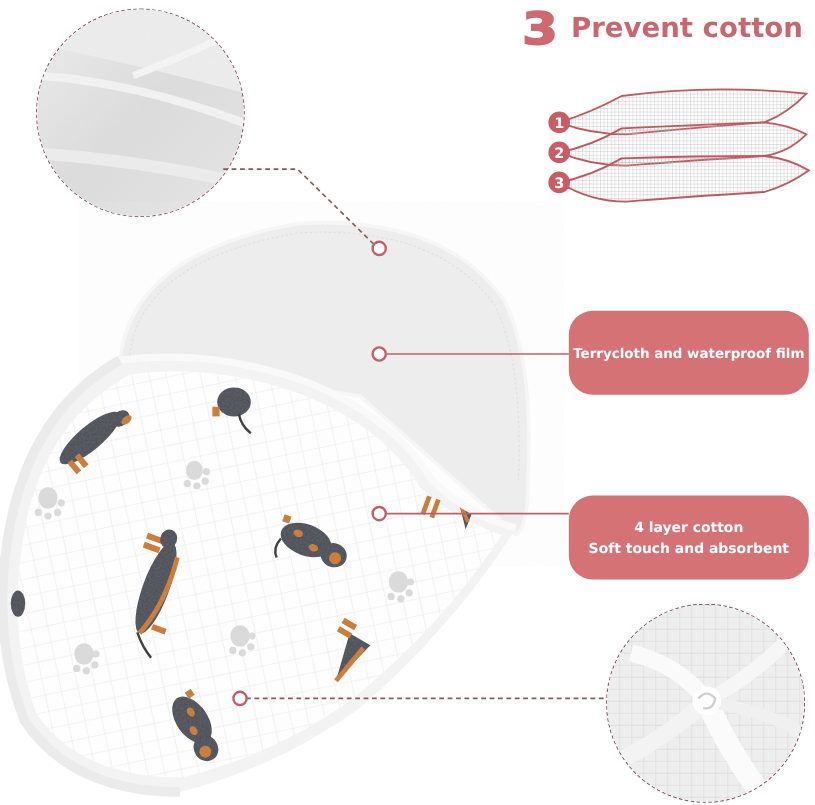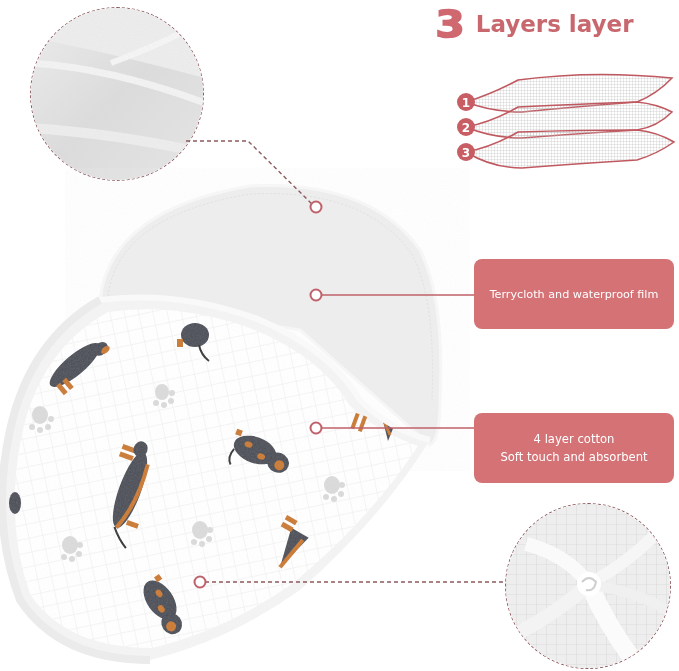--- a/index.html
+++ b/index.html
@@ -8,42 +8,42 @@
 
     
     .title { left:437px; top:4px; height:40px; display:flex; align-items:center; }
     .title-num { font-family:"DejaVu Sans", sans-serif; font-weight:900; font-size:37px; color:#d06870; line-height:1; letter-spacing:-1px; transform:scaleX(1.15); margin-right:14px; -webkit-text-stroke:1.5px #d06870; }
     .title-text { font-family:"DejaVu Sans", sans-serif; font-weight:bold; font-size:23px; color:#c8686e; }
 
     
     .layers { left:452px; top:72px; width:232px; height:100px; }
 
     
-    .callout { background:#d47276; color:#ffffff; border-radius:8px; text-align:center; font-family:"DejaVu Sans", sans-serif; font-weight:normal; font-size:11.2px; line-height:17px; display:flex; flex-direction:column; justify-content:center; }
+    .callout { background:#d47276; color:#ffffff; border-radius:20px; text-align:center; font-family:"DejaVu Sans", sans-serif; font-weight:bold; font-size:11.2px; line-height:17px; display:flex; flex-direction:column; justify-content:center; }
     .callout-1 { left:474px; top:259px; width:200px; height:70px; }
     .callout-2 { left:474px; top:392px; width:200px; height:70px; font-size:11.6px; line-height:18px;margin-top:21px; }
 
     
     .zoom-circle { border-radius:50%; border:1.5px dashed #8c5a5e; overflow:hidden; box-sizing:border-box; }
     .zoom-terry { left:30px; top:7px; width:174px; height:174px; }
     .zoom-muslin { left:505px; top:503px; width:166px; height:166px; }
     .zoom-circle svg { display:block; }
 
     
     .bib { left:0; top:168px; width:470px; height:503px; }
 
     
     .overlay { left:0; top:0; width:679px; height:671px; pointer-events:none; }
   </style>
 </head>
 <body>
 
 <div class="abs title">
   <span class="title-num">3</span>
-  <span class="title-text">Layers layer</span>
+  <span class="title-text">Prevent cotton</span>
 </div>
 
 <div class="abs layers">
   <svg width="232" height="100" viewBox="0 0 232 100">
     <defs>
       <pattern id="grid" width="3" height="3" patternUnits="userSpaceOnUse">
         <path d="M3 0 L0 0 0 3" fill="none" stroke="#b8b8b8" stroke-width="0.6"></path>
       </pattern>
     </defs>
 

